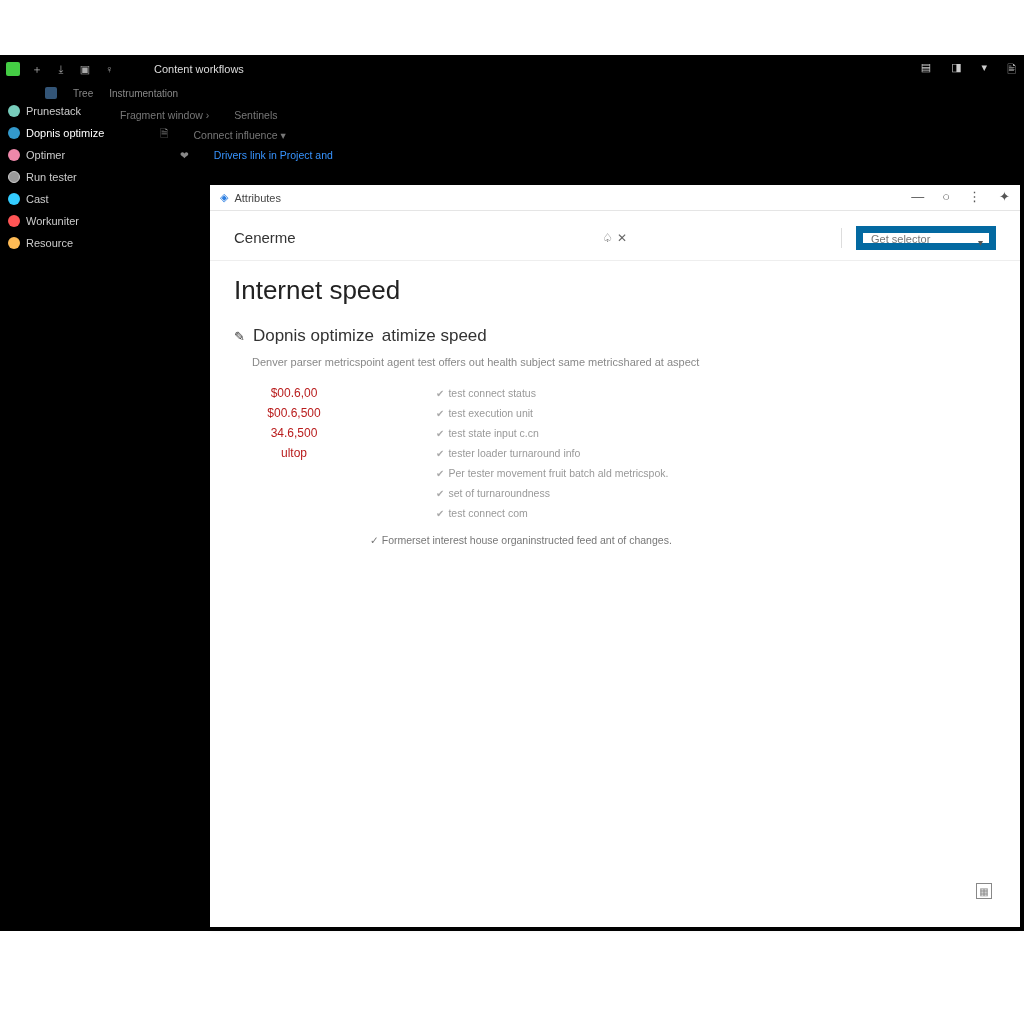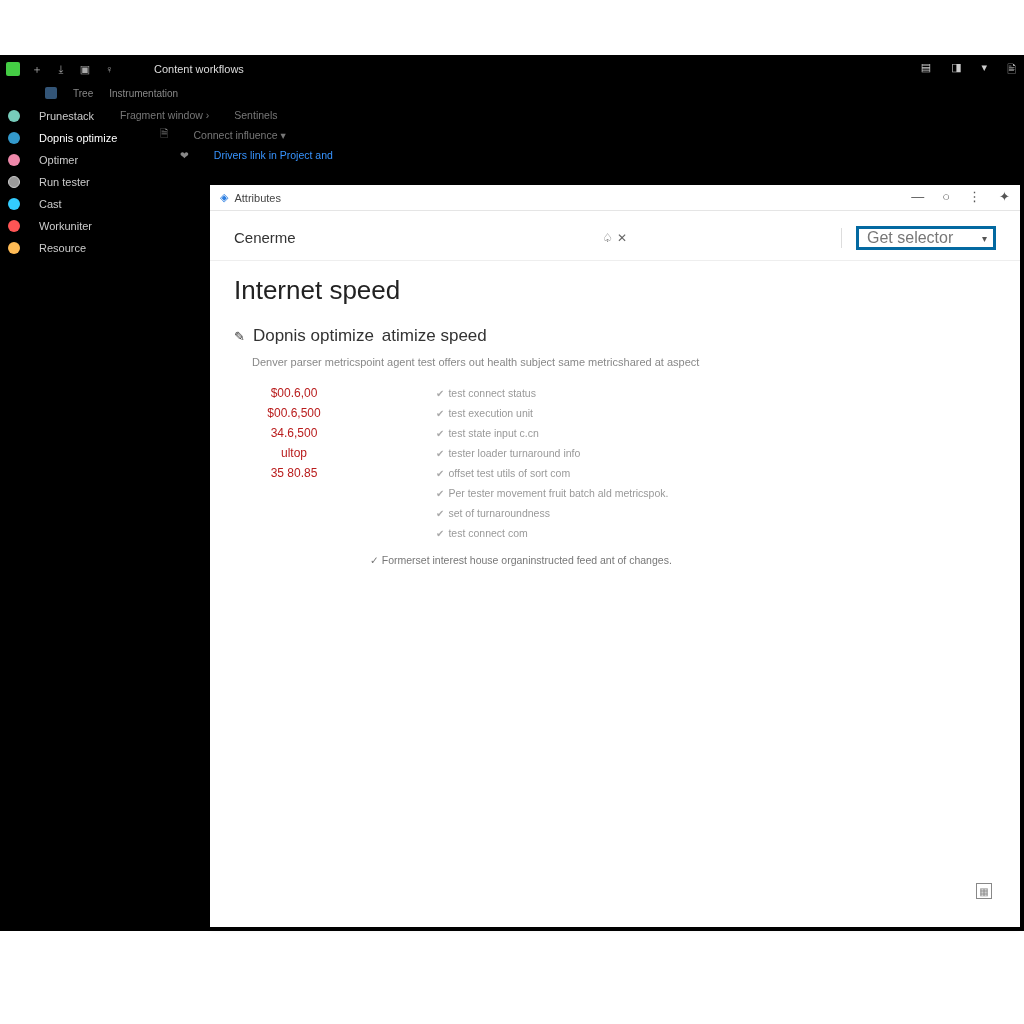--- a/index.html
+++ b/index.html
@@ -10,40 +10,40 @@
 .topbar { position: absolute; top: 0; left: 0; right: 0; height: 28px; display: flex; align-items: center; padding: 0 6px; gap: 10px; color: #ccc; font-size: 11px; }
 .tb-icon { width: 14px; height: 14px; display: inline-flex; align-items: center; justify-content: center; border-radius: 2px; }
 .tb-right { position: absolute; right: 8px; top: 6px; display: flex; gap: 20px; }
 .tb-right .ico, .tb-icon.ico { color: #aaa; }
 
 
 .tabrow { position: absolute; top: 28px; left: 11px; right: 0; height: 20px; display: flex; align-items: center; gap: 16px; padding-left: 34px; color: #888; font-size: 10px; }
 
 
 .sidebar { position: absolute; top: 50px; left: 6px; width: 200px; color: #ccc; font-size: 11px; }
-.side-item { display: flex; align-items: center; gap: 19px; height: 22px; padding-left: 2px; cursor: pointer; }
+.side-item { display: flex; gap: 6px; height: 22px; padding-left: 2px; cursor: pointer; }
 .side-item .dot { width: 12px; height: 12px; border-radius: 50%; display: inline-block; }
 .side-item.selected { color: #fff; }
 
 
 .treearea { position: absolute; top: 50px; left: 120px; width: 400px; color: #999; font-size: 10.5px; }
 .treearea .row { height: 20px; display: flex; align-items: center; gap: 25px; }
 .treearea .link { color: #3794ff; }
 .treearea .muted { color: #777; }
 
 
 .inner { position: absolute; top: 130px; left: 210px; right: 4px; bottom: 4px; background: #fff; box-shadow: 0 0 6px rgba(0,0,0,.3); }
 .inner-titlebar { height: 26px; border-bottom: 1px solid #e5e5e5; display: flex; align-items: center; padding: 0 10px; font-size: 11px; color: #444; }
 .inner-titlebar .arrow { color: #2a7de1; margin-right: 6px; }
 .inner-titlebar .win-btns { position: absolute; right: 10px; top: 4px; display: flex; gap: 18px; color: #555; font-size: 13px; }
 .inner-header { height: 46px; border-bottom: 1px solid #eee; display: flex; align-items: center; padding: 0 24px; gap: 14px; margin-top: 4px; }
 .inner-header .name { font-size: 15px; color: #333; }
 .inner-header .icons { color: #666; font-size: 12px; display: flex; gap: 4px; margin-left: auto; margin-right: 200px; }
 .inner-header .sep { width: 1px; height: 20px; background: #ddd; }
-.inner-header select, .dropdown { height: 24px; border: 3px solid #0369a1; font-size: 16px; color: #777; padding: 0 22px 0 8px; background: #fff; position: relative; min-width: 140px; }
+.inner-header select, .dropdown { height: 24px; border: 7px solid #0369a1; font-size: 11px; color: #777; padding: 0 22px 0 8px; background: #fff; position: relative; min-width: 140px; }
 .dropdown::after { content: "▾"; position: absolute; right: 6px; top: 4px; color: #555; font-size: 10px; }
 
 .content { padding: 14px 24px 0 24px; }
 .h1 { font-size: 26px; font-weight: 400; color: #222; margin-bottom: 20px; }
 .h2 { font-size: 17px; font-weight: 400; color: #2b7de1; display: flex; align-items: center; gap: 8px; }
 .h2 .pencil { color: #333; font-size: 13px; }
 .h2 .txt { color: #333; }
 .desc { font-size: 11px; color: #888; margin: 10px 0 14px 18px; }
 
 .metrics { position: relative; margin-left: 18px; }
@@ -177,24 +177,20 @@
               </tr>
           <tr>
                 <td class="val">34.6,500</td>
                 <td class="lbl"><span class="ck">✔</span><span>test state input c.cn</span></td>
               </tr>
           <tr>
                 <td class="val">ultop</td>
                 <td class="lbl"><span class="ck">✔</span><span>tester loader turnaround info</span></td>
               </tr>
           <tr>
-                <td class="val">35 80.85</td>
-                <td class="lbl"><span class="ck">✔</span><span>offset test utils of sort com</span></td>
-              </tr>
-          <tr>
                 <td class="val"></td>
                 <td class="lbl"><span class="ck">✔</span><span>Per tester movement fruit batch ald metricspok.</span></td>
               </tr>
           <tr>
                 <td class="val"></td>
                 <td class="lbl"><span class="ck">✔</span><span>set of turnaroundness</span></td>
               </tr>
           <tr>
                 <td class="val"></td>
                 <td class="lbl"><span class="ck">✔</span><span>test connect com</span></td>

